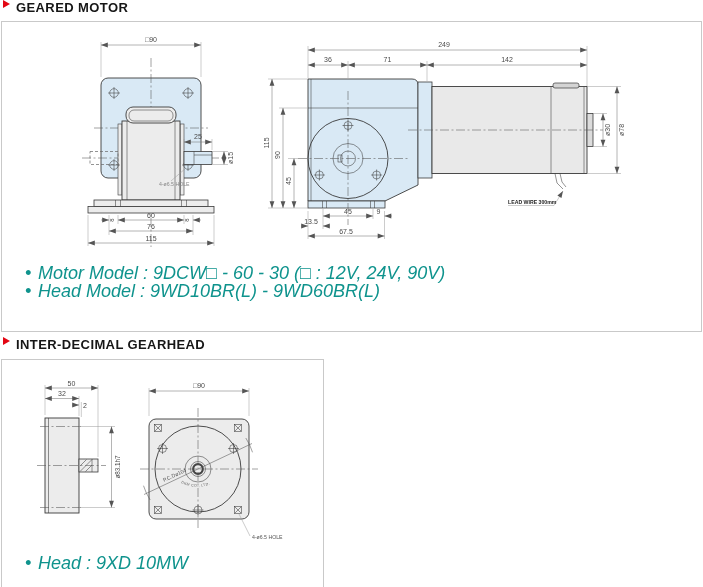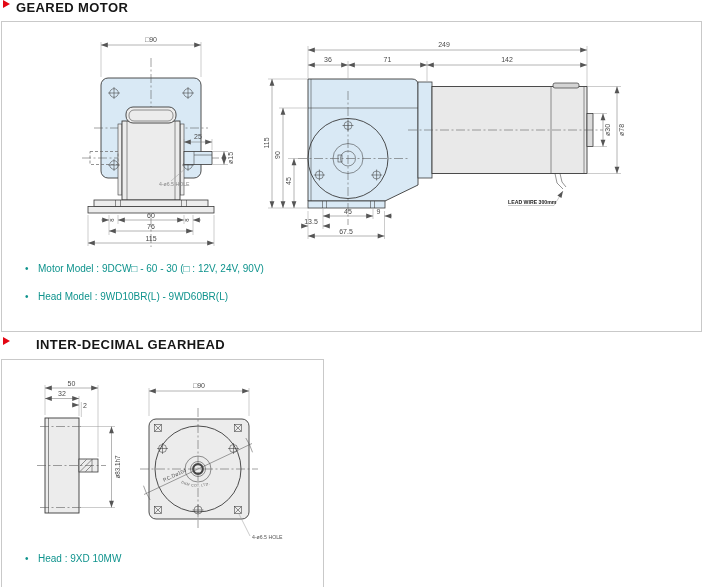--- a/index.html
+++ b/index.html
@@ -3,21 +3,21 @@
 <meta charset="utf-8">
 <style>
   html,body{margin:0;padding:0;background:#fff;}
   #stage{position:relative;width:703px;height:587px;background:#fff;overflow:hidden;
          font-family:"Liberation Sans",sans-serif;}
   .sec-header{position:absolute;display:flex;align-items:flex-start;height:16px;}
   .tri{width:0;height:0;border-left:7px solid var(--accent_red,#e30613);
        border-top:4.5px solid transparent;border-bottom:4.5px solid transparent;margin-right:6px;}
   .sec-title{font-size:13px;font-weight:bold;color:#161616;letter-spacing:.4px;}
   .panel{position:absolute;border:1px solid var(--box_border,#c9c9c9);background:#fff;}
-  .note-line{position:absolute;font-size:10px;color:var(--teal,#0f938d);}
+  .note-line{position:absolute;font-size:18px;color:var(--teal,#0f938d);font-style:italic;}
   .note-line .b{display:inline-block;width:13px;}
   svg{position:absolute;overflow:visible;}
   
   .ol{fill:none;stroke:#3a3a3a;stroke-width:.9;}
   .ol2{fill:none;stroke:#3a3a3a;stroke-width:.55;}
   .blue{fill:var(--flange_blue,#d9e9f5);stroke:#3a3a3a;stroke-width:.9;}
   .gray{fill:var(--metal_gray,#e9e9e9);stroke:#3a3a3a;stroke-width:.9;}
   .gray2{fill:#ececec;stroke:#3a3a3a;stroke-width:.9;}
   .dim{fill:none;stroke:#777;stroke-width:.55;}
   .ext{fill:none;stroke:#999;stroke-width:.5;}
@@ -253,25 +253,25 @@
       <line x1="329" y1="53.5" x2="363" y2="53.5" class="ext"></line>
       <line x1="329" y1="140.5" x2="363" y2="140.5" class="ext"></line>
       <line x1="359" y1="53.5" x2="359" y2="140.5" class="dim" marker-start="url(#arw)" marker-end="url(#arw)"></line>
       <text x="366" y="97" class="dt" transform="rotate(-90 366 97)">ø78</text>
     </g>
   </svg>
 
   <div class="note-line" style="left:25px;top:263px;">
     <span class="b">•</span><span>Motor Model : 9DCW□ - 60 - 30 (□ : 12V, 24V, 90V)</span>
   </div>
-  <div class="note-line" style="left:25px;top:291px;">
+  <div class="note-line" style="left:25px;top:281px;">
     <span class="b">•</span><span>Head Model : 9WD10BR(L) - 9WD60BR(L)</span>
   </div>
 
-  <div class="sec-header" style="left:3px;top:337px;gap:20px;">
+  <div class="sec-header" style="left:3px;top:337px;">
     <span class="tri"></span>
     <span class="sec-title">INTER-DECIMAL GEARHEAD</span>
   </div>
 
   <div class="panel" style="left:1px;top:359px;width:321px;height:227px;"></div>
 
   <svg style="left:22px;top:373px;" width="120" height="165" viewBox="0 0 120 165">
     <g>
       <rect x="23" y="45" width="34" height="95" class="gray2"></rect>
       <line x1="26.5" y1="45" x2="26.5" y2="140" class="ol2"></line>

